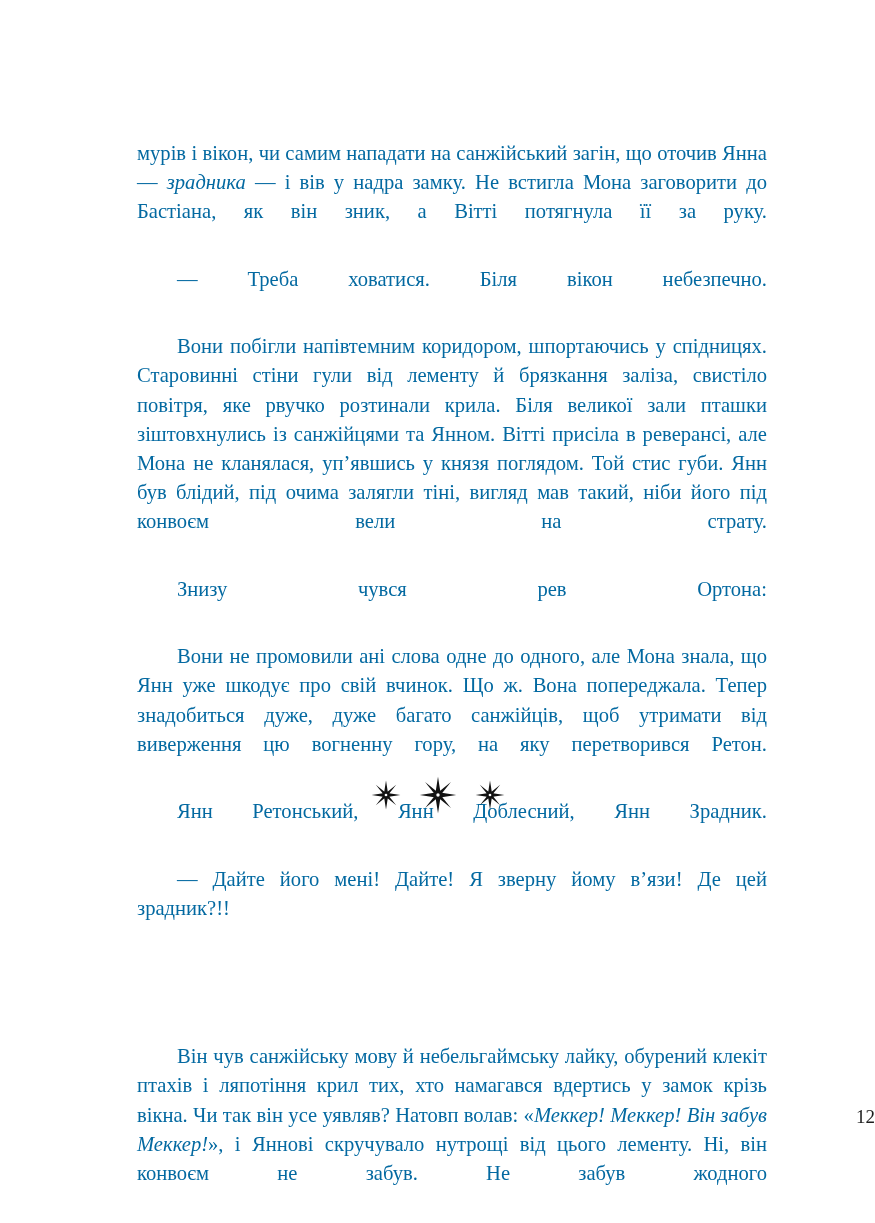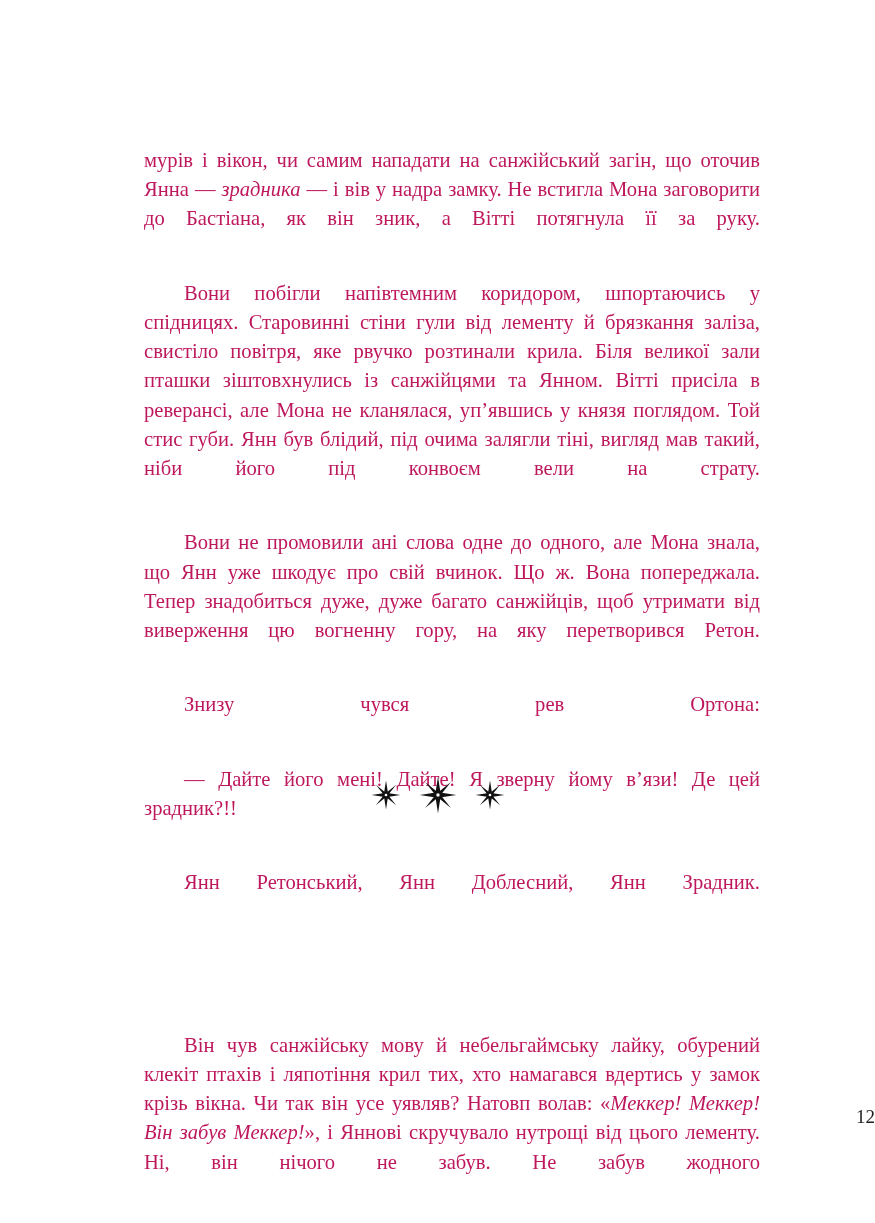--- a/index.html
+++ b/index.html
@@ -21,31 +21,31 @@
   }
 
   .text-block {
     position: absolute;
     left: 128px;
     top: 130px;
     width: 648px;
   }
 
   p.para {
-    margin: 16px;
+    margin: 9px;
     padding: 0;
     font-size: 20.6px;
     line-height: 29.2px;
     text-align: justify;
     text-justify: inter-word;
     text-indent: 40px;
     -webkit-hyphens: manual;
     hyphens: manual;
     word-spacing: 0.1px;
-    color: #be185d;
+    color: #0369a1;
   }
 
   p.para.no-indent {
     text-indent: 0;
   }
 
   
   p.para::after {
     content: "";
     display: inline-block;
@@ -93,29 +93,30 @@
   }
 </style>
 </head>
 <body>
 
 <div class="page">
 
   <div class="text-block">
 
     <p class="para no-indent"><span>мурів і вікон, чи самим нападати на санжійський загін, що оточив Янна — </span><em>зрадника</em><span> — і вів у надра замку. Не встигла Мона заговорити до Бастіана, як він зник, а Вітті потягнула її за руку.</span></p>
+    <p class="para"><span>— Треба ховатися. Біля вікон небезпечно.</span></p>
     <p class="para"><span>Вони побігли напівтемним коридором, шпортаючись у спідницях. Старовинні стіни гули від лементу й брязкання заліза, свистіло повітря, яке рвучко розтинали крила. Біля великої зали пташки зіштовхнулись із санжійцями та Янном. Вітті присіла в реверансі, але Мона не кланялася, уп’явшись у князя поглядом. Той стис губи. Янн був блідий, під очима залягли тіні, вигляд мав такий, ніби його під конвоєм вели на страту.</span></p>
+    <p class="para"><span>Знизу чувся рев Ортона:</span></p>
     <p class="para"><span>Вони не промовили ані слова одне до одного, але Мона знала, що Янн уже шкодує про свій вчинок. Що ж. Вона попереджала. Тепер знадобиться дуже, дуже багато санжійців, щоб утримати від виверження цю вогненну гору, на яку перетворився Ретон.</span></p>
-    <p class="para"><span>Знизу чувся рев Ортона:</span></p>
+    <p class="para"><span>Янн Ретонський, Янн Доблесний, Янн Зрадник.</span></p>
     <p class="para"><span>— Дайте його мені! Дайте! Я зверну йому в’язи! Де цей зрадник?!!</span></p>
-    <p class="para"><span>Янн Ретонський, Янн Доблесний, Янн Зрадник.</span></p>
 
     <div style="height:72px"></div>
 
-    <p class="para"><span>Він чув санжійську мову й небельгаймську лайку, обурений клекіт птахів і ляпотіння крил тих, хто намагався вдертись у замок крізь вікна. Чи так він усе уявляв? Натовп волав: «</span><em>Меккер! Меккер! Він забув Меккер!</em><span>», і Яннові скручувало нутрощі від цього лементу. Ні, він нічого не забув. Не забув жодного</span></p>
+    <p class="para"><span>Він чув санжійську мову й небельгаймську лайку, обурений клекіт птахів і ляпотіння крил тих, хто намагався вдертись у замок крізь вікна. Чи так він усе уявляв? Натовп волав: «</span><em>Меккер! Меккер! Він забув Меккер!</em><span>», і Яннові скручувало нутрощі від цього лементу. Ні, він конвоєм не забув. Не забув жодного</span></p>
 
   </div>
 
   <div class="separator">
     <span class="star small">
       <svg viewBox="0 0 100 100" aria-hidden="true">
         <g fill="#121212">
           <path d="M50 2 L56 40 L50 50 L44 40 Z"></path>
           <path d="M50 98 L56 60 L50 50 L44 60 Z"></path>
           <path d="M2 50 L40 56 L50 50 L40 44 Z"></path>

